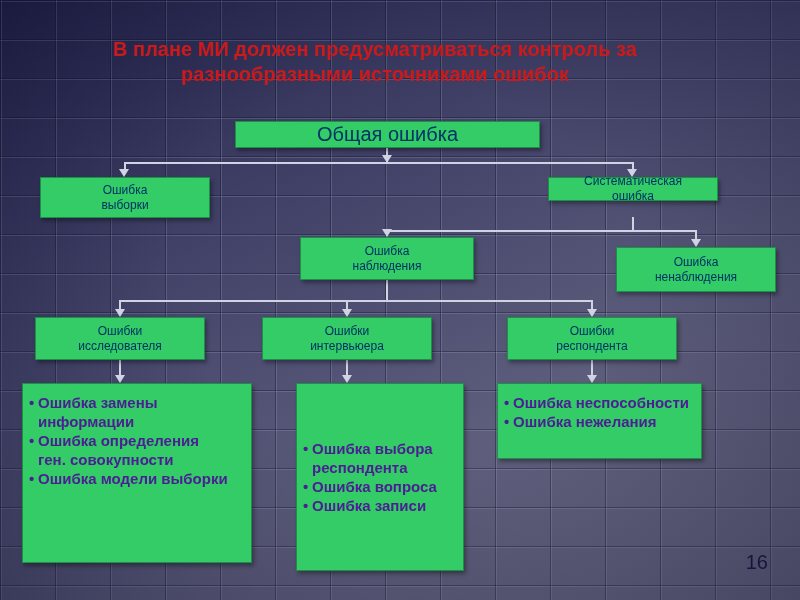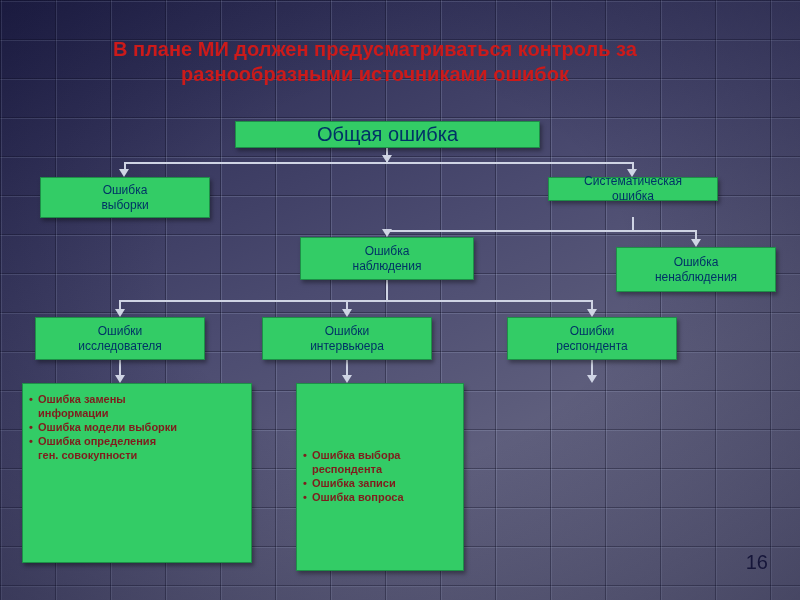--- a/index.html
+++ b/index.html
@@ -49,22 +49,22 @@
   #n-observation    { left: 300px; top: 237px; width: 174px; height: 43px; }
   #n-nonobservation { left: 616px; top: 247px; width: 160px; height: 45px; }
   #n-researcher     { left: 35px;  top: 317px; width: 170px; height: 43px; }
   #n-interviewer    { left: 262px; top: 317px; width: 170px; height: 43px; }
   #n-respondent     { left: 507px; top: 317px; width: 170px; height: 43px; }
   .detail {
     position: absolute;
     background: #33cc66;
     border: 1px solid #1d8f47;
     box-shadow: 2px 3px 4px rgba(0,0,0,0.35);
-    color: #7f1d1d;
-    font-weight: bold; font-size: 11px; line-height: 1.27;
+    color: #4c1d95;
+    font-weight: bold; font-size: 15px; line-height: 1.27;
     padding: 9px 6px;
     box-sizing: border-box;
   }
   #d-researcher  { left: 22px;  top: 383px; width: 230px; height: 180px; }
   #d-interviewer { left: 280px; top: 383px; width: 168px; height: 188px;
                    display: flex; flex-direction: column; justify-content: center; margin-left: 16px; }
   #d-respondent  { left: 497px; top: 383px; width: 205px; height: 76px; }
   .detail ul { list-style: none; margin: 0; padding: 0; }
   .detail li { position: relative; padding-left: 9px; white-space: pre-line; }
   .detail li::before { content: "\2022"; position: absolute; left: 0; top: 0; }
@@ -136,28 +136,34 @@
 исследователя</div>
   <div class="node" id="n-interviewer">Ошибки
 интервьюера</div>
   <div class="node" id="n-respondent">Ошибки
 респондента</div>
 
   <div class="detail" id="d-researcher">
     <ul>
       <li>Ошибка замены
 информации</li>
-      <li>Ошибка модели выборки</li>
       <li>Ошибка определения
 ген. совокупности</li>
+      <li>Ошибка модели выборки</li>
     </ul>
   </div>
   <div class="detail" id="d-interviewer">
     <ul>
       <li>Ошибка выбора
 респондента</li>
+      <li>Ошибка вопроса</li>
       <li>Ошибка записи</li>
-      <li>Ошибка вопроса</li>
+    </ul>
+  </div>
+  <div class="detail" id="d-respondent">
+    <ul>
+      <li>Ошибка неспособности</li>
+      <li>Ошибка нежелания</li>
     </ul>
   </div>
 
   <div class="page-num">16</div>
 </div>
 
 </body></html>

